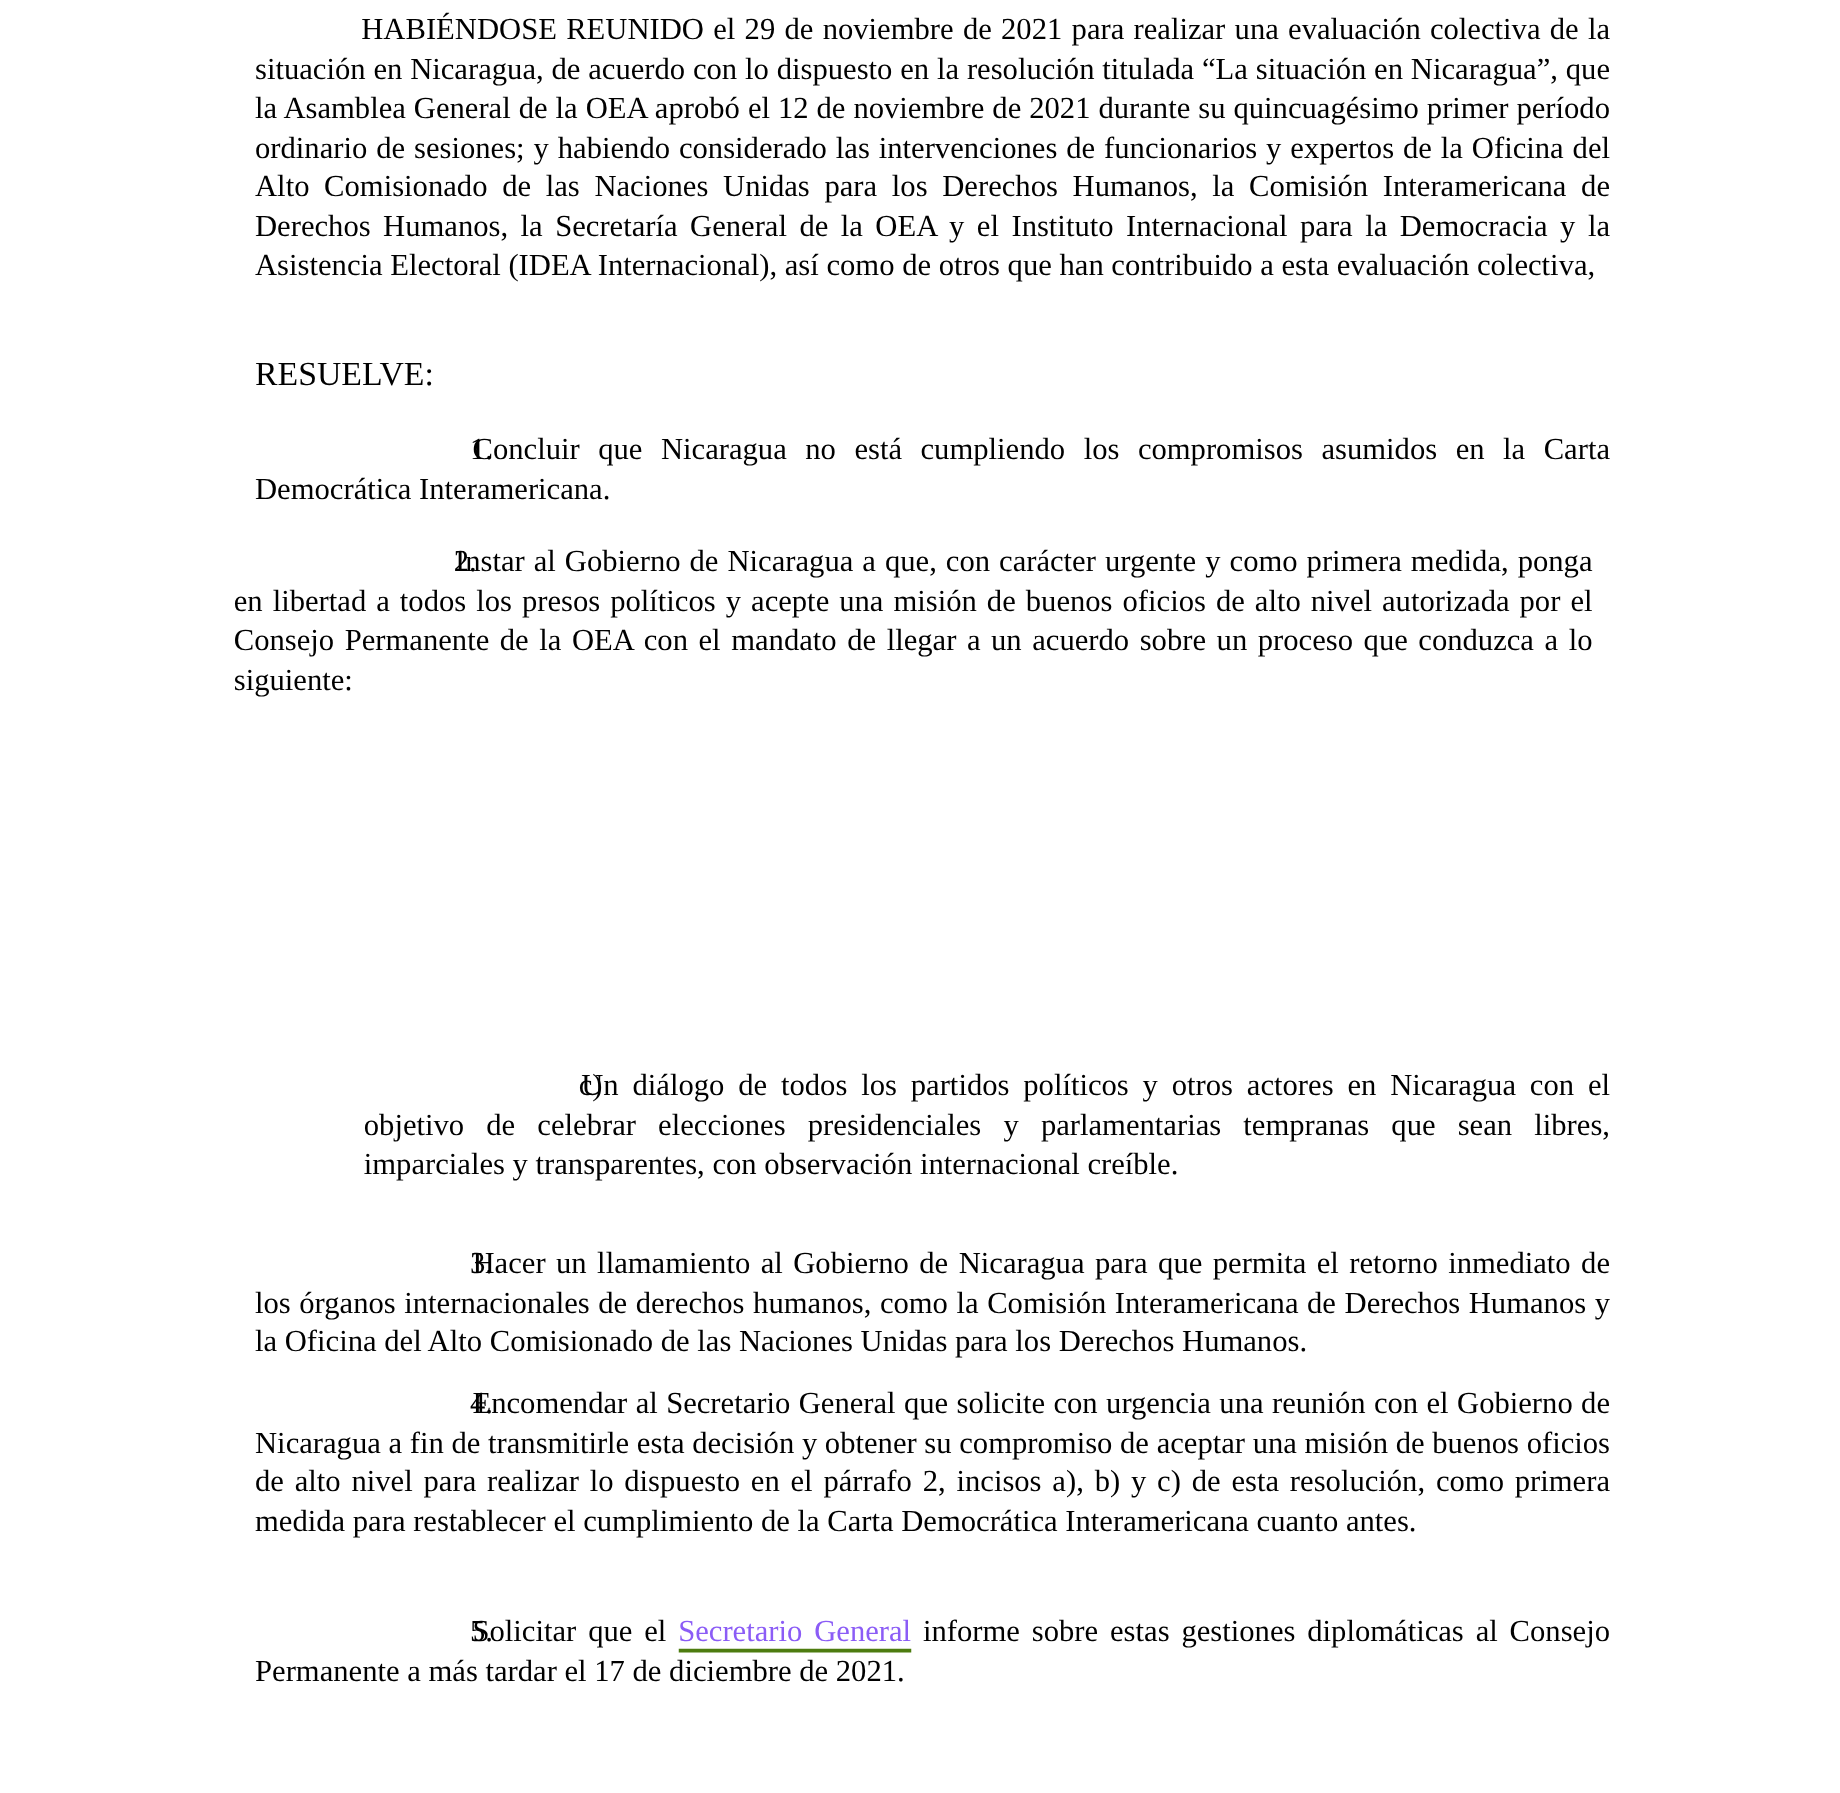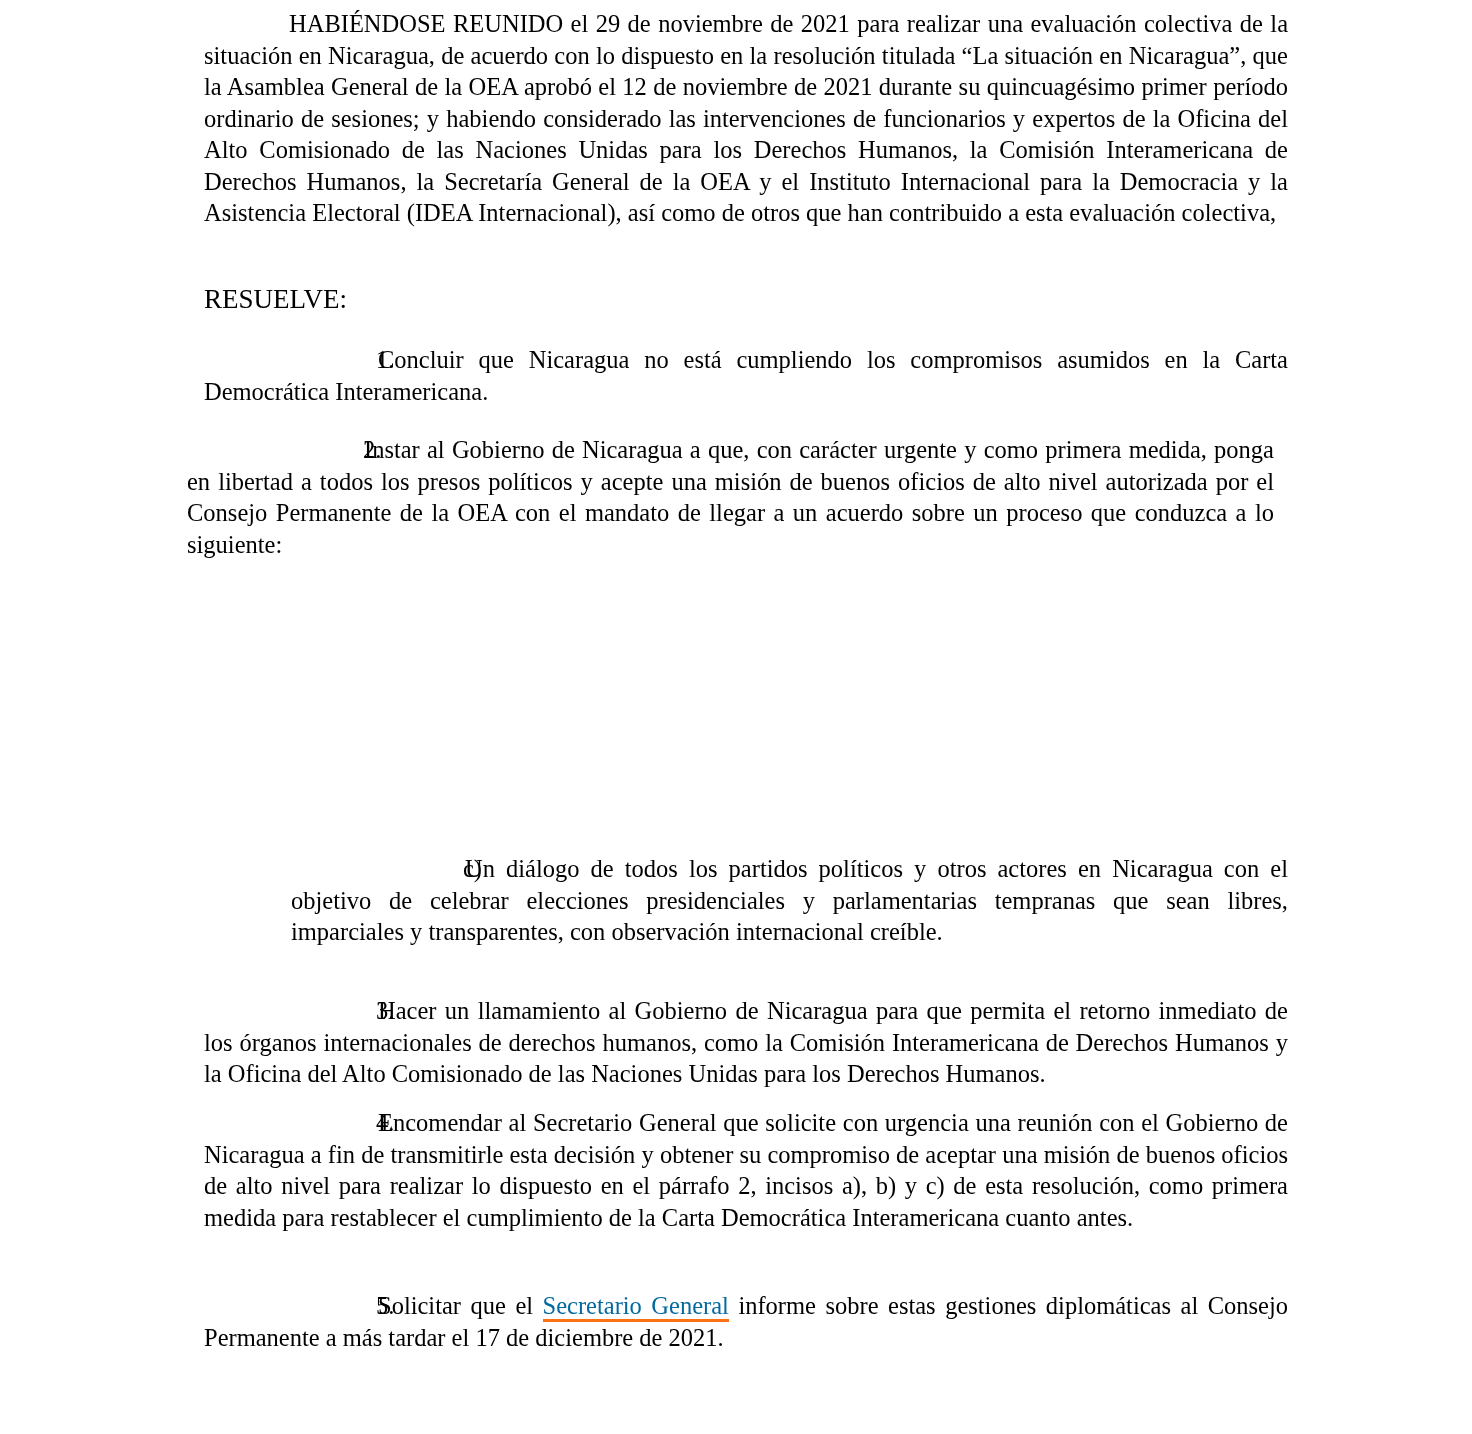--- a/index.html
+++ b/index.html
@@ -33,23 +33,23 @@
   .num {
     display: inline-block;
   }
   .heading {
     position: absolute;
     font-size: 27px;
     line-height: 31.5px;
     margin: 0;
   }
   .link {
-    color: #0369a1;
+    color: #8b5cf6;
     text-decoration: none;
-    border-bottom: 3px solid #f97316;
+    border-bottom: 3px solid #4d7c0f;
     padding-bottom: 0px;
     line-height: 1;
   }
 </style>
 </head>
 <body>
 
 <div class="page">
 
   <p class="p" style="left:204px; top:8px; width:1084px; text-indent:85px;">

